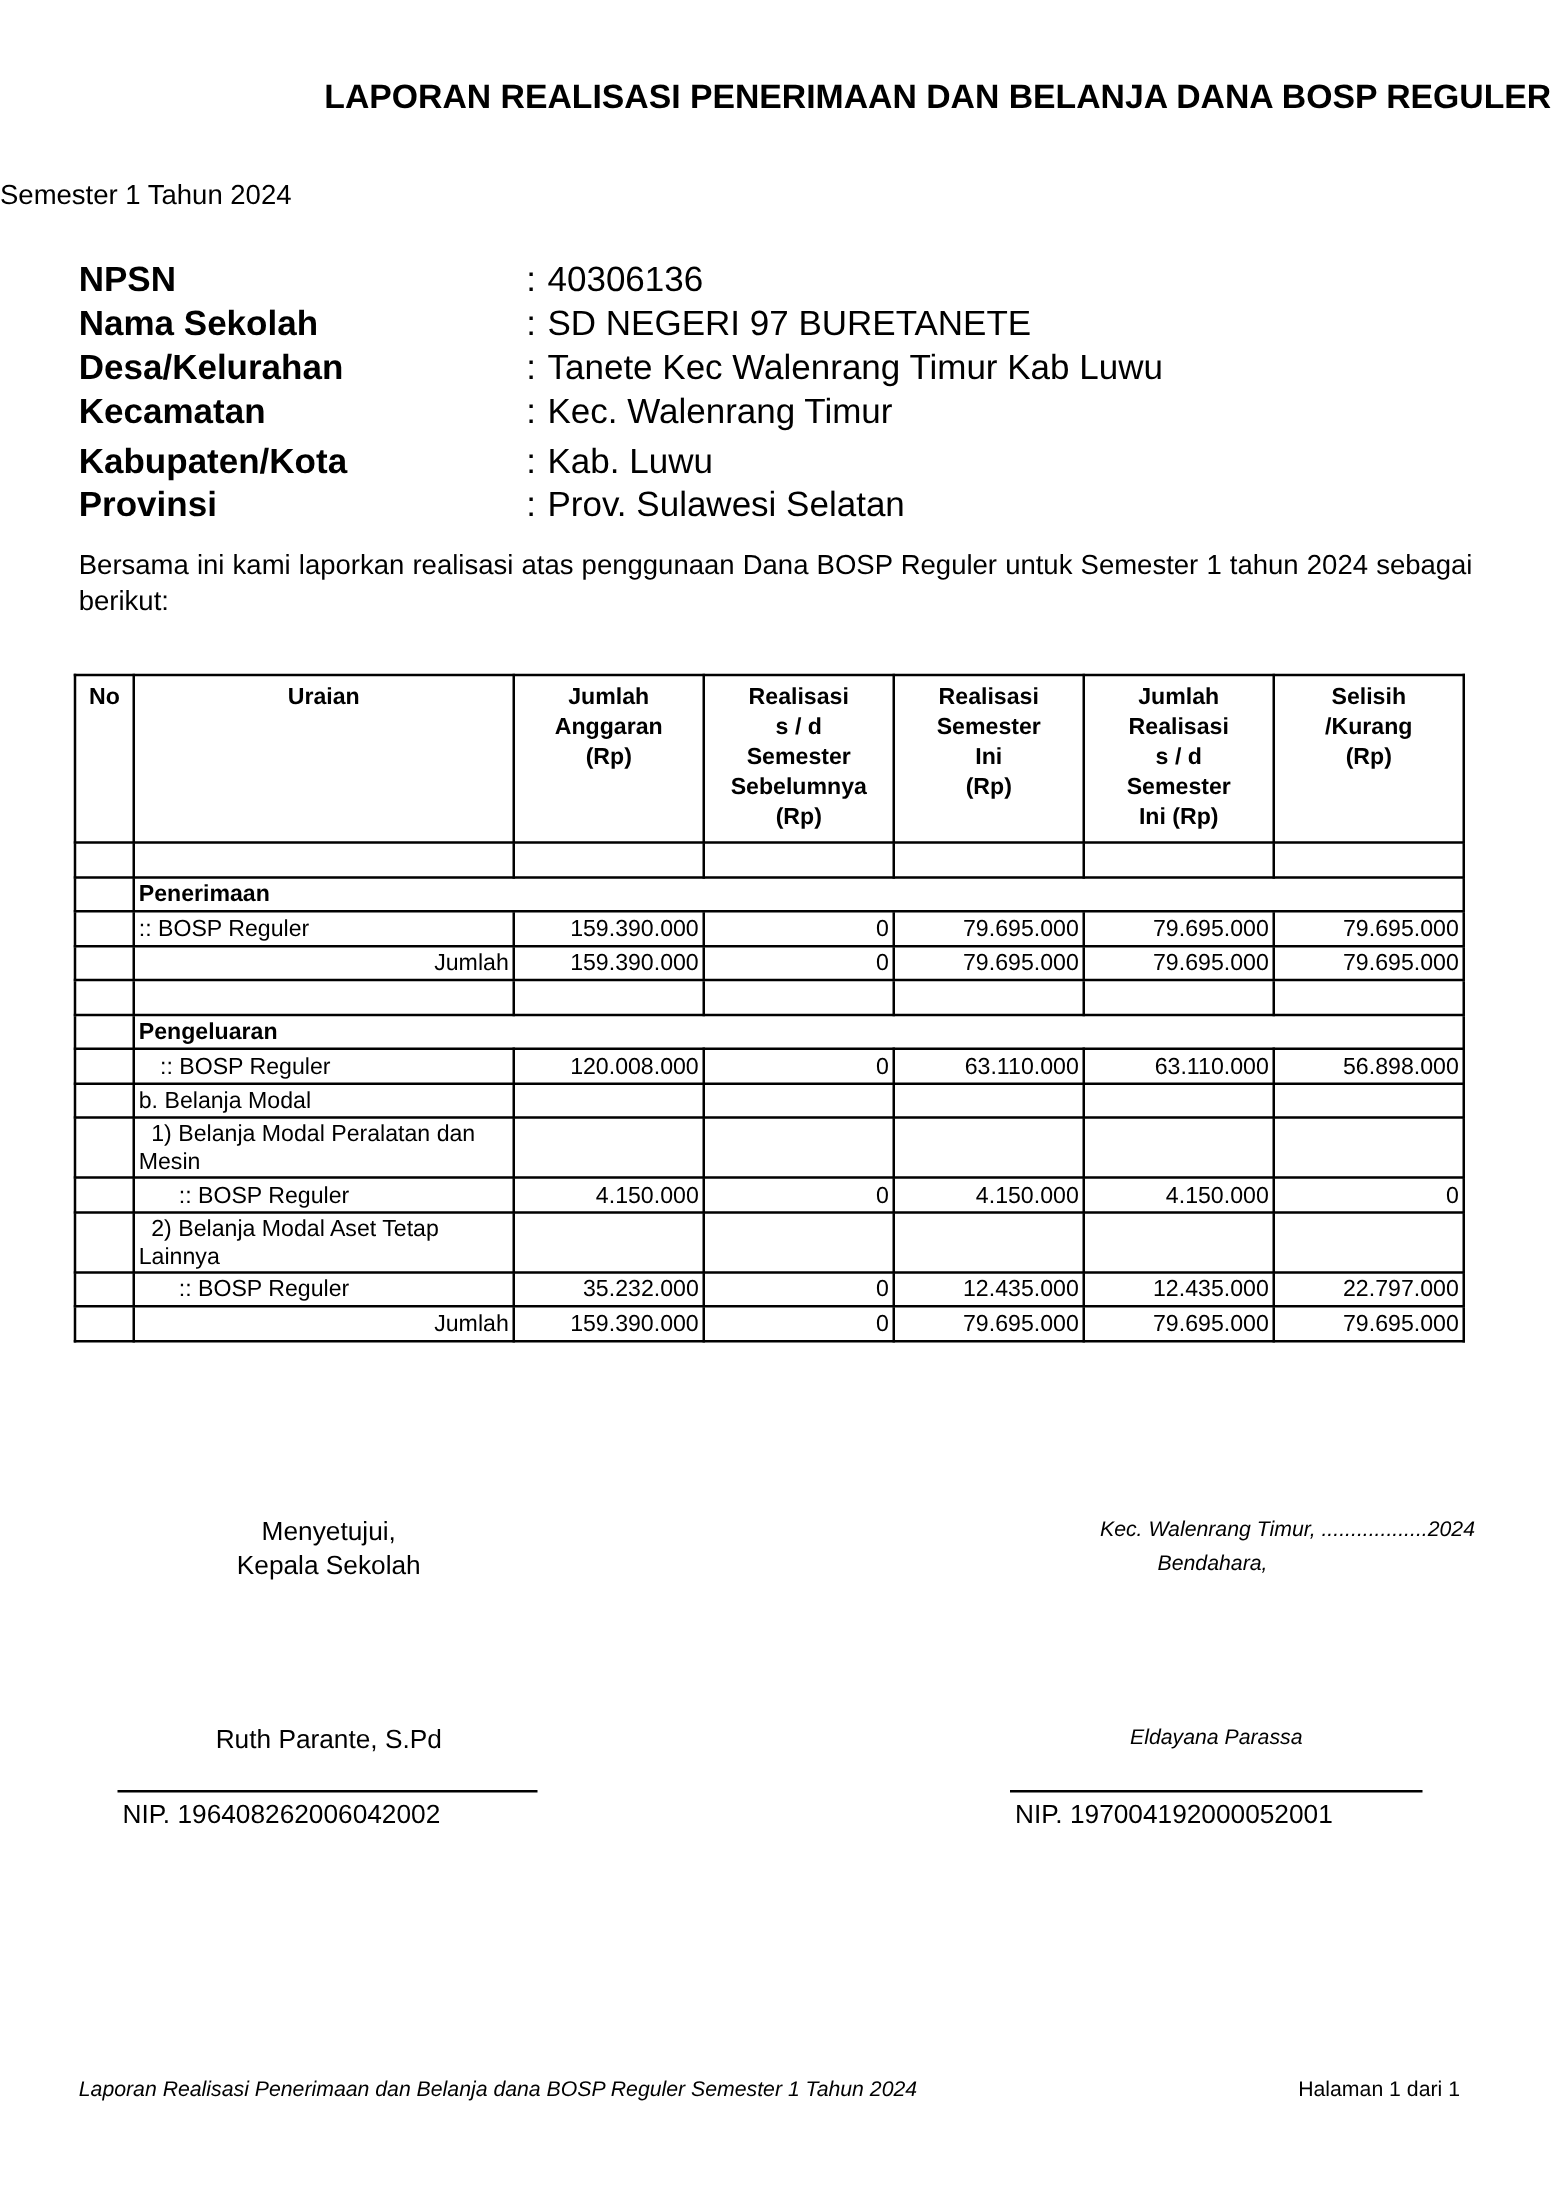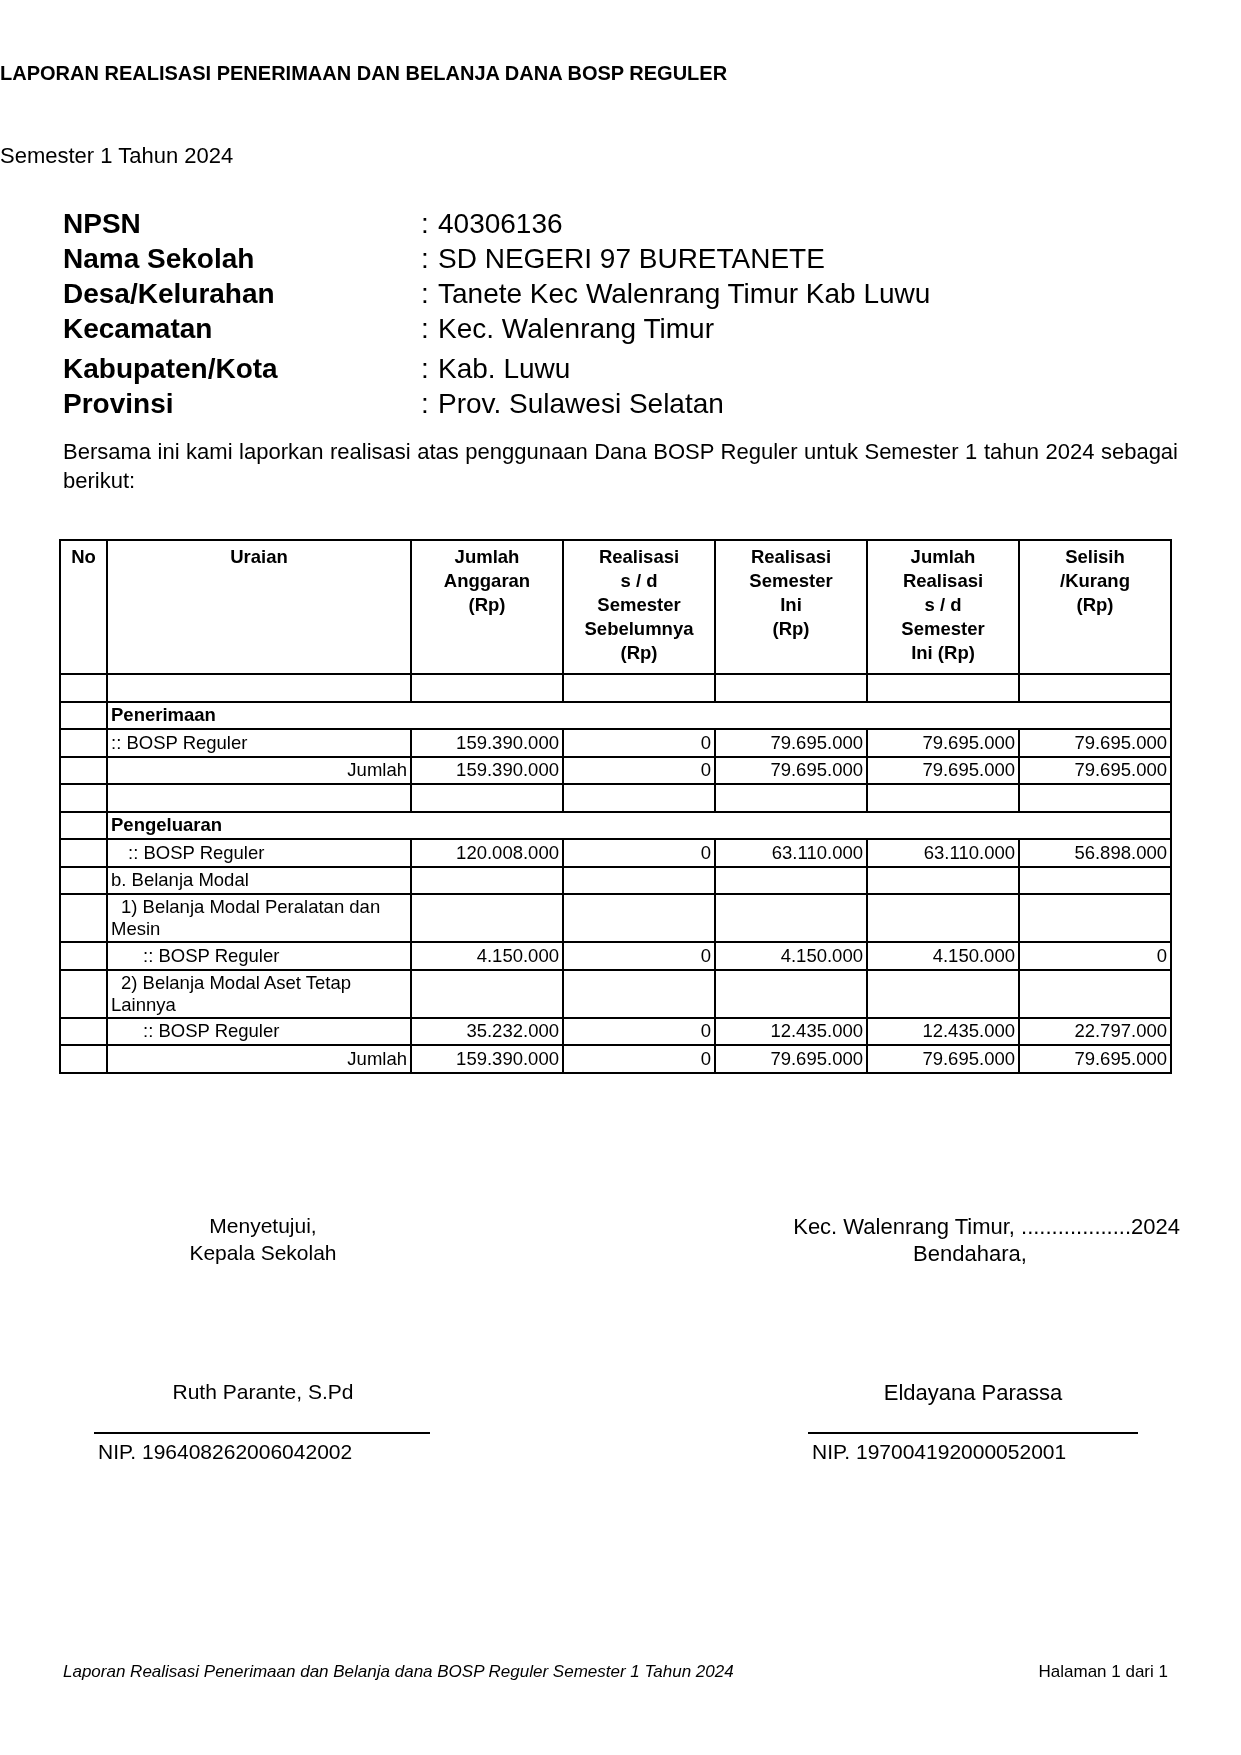--- a/index.html
+++ b/index.html
@@ -1,40 +1,40 @@
 <!DOCTYPE html>
 <html><head>
 <meta charset="utf-8">
 <style>
   html, body { margin: 0; padding: 0; background: #ffffff; }
   body { width: 1241px; height: 1755px; position: relative; overflow: hidden;
          font-family: "Liberation Sans", sans-serif; color: #000; }
-  .title { position: absolute; top: 62px; left: 0; width: 1241px; text-align: left;
-           font-weight: bold; font-size: 20px; letter-spacing: 0px; }
+  .title { position: absolute; top: 62px; left: 0; width: 1241px; text-align: right;
+           font-weight: bold; font-size: 27px; letter-spacing: 0px; }
   .subtitle { position: absolute; top: 143px; left: 0; width: 1241px; text-align: left; font-size: 22px; }
   .info { position: absolute; left: 63px; top: 208px; width: 1100px; }
   .info-row { position: relative; height: 35px; font-size: 28px; }
   .info-row .lbl { position: absolute; left: 0; font-weight: bold; }
   .info-row .colon { position: absolute; left: 358px; }
   .info-row .val { position: absolute; left: 375px; }
   .info-row.gap { height: 40px; text-align: right; }
   .intro { position: absolute; left: 63px; top: 437px; width: 1115px; font-size: 22px; line-height: 29px;
            text-align: justify; }
   table.report { position: absolute; left: 59px; top: 539px; border-collapse: collapse;
                  table-layout: fixed; font-size: 18.5px; }
   table.report td, table.report th { border: 2px solid #000; padding: 0 3px; overflow: hidden; }
   table.report th { font-weight: bold; vertical-align: top; text-align: center; line-height: 24px; padding-top: 4px; }
   table.report td { height: 25.5px; line-height: 22px; vertical-align: middle; }
   td.num { text-align: right; }
   td.bold { font-weight: bold; }
   td.jumlah { text-align: right; }
   .ind1 { padding-left: 20px !important; }
   .ind2 { padding-left: 35px !important; }
   .sign-left { position: absolute; left: 93px; width: 340px; text-align: center; font-size: 21px; }
-  .sign-right { position: absolute; left: 760px; width: 420px; text-align: center; font-size: 22px; }
+  .sign-right { position: absolute; left: 760px; width: 420px; text-align: center; font-size: 17px; font-style: italic; }
   .line-left { position: absolute; left: 94px; top: 1432px; width: 336px; border-top: 2px solid #000; }
   .line-right { position: absolute; left: 808px; top: 1432px; width: 330px; border-top: 2px solid #000; }
   .nip { position: absolute; top: 1440px; font-size: 21px; }
   .footer-left { position: absolute; left: 63px; top: 1662px; font-size: 17px; font-style: italic; }
   .footer-right { position: absolute; right: 73px; top: 1662px; font-size: 17px; }
 </style>
 </head>
 <body>
 
 <div class="title">LAPORAN REALISASI PENERIMAAN DAN BELANJA DANA BOSP REGULER</div>

